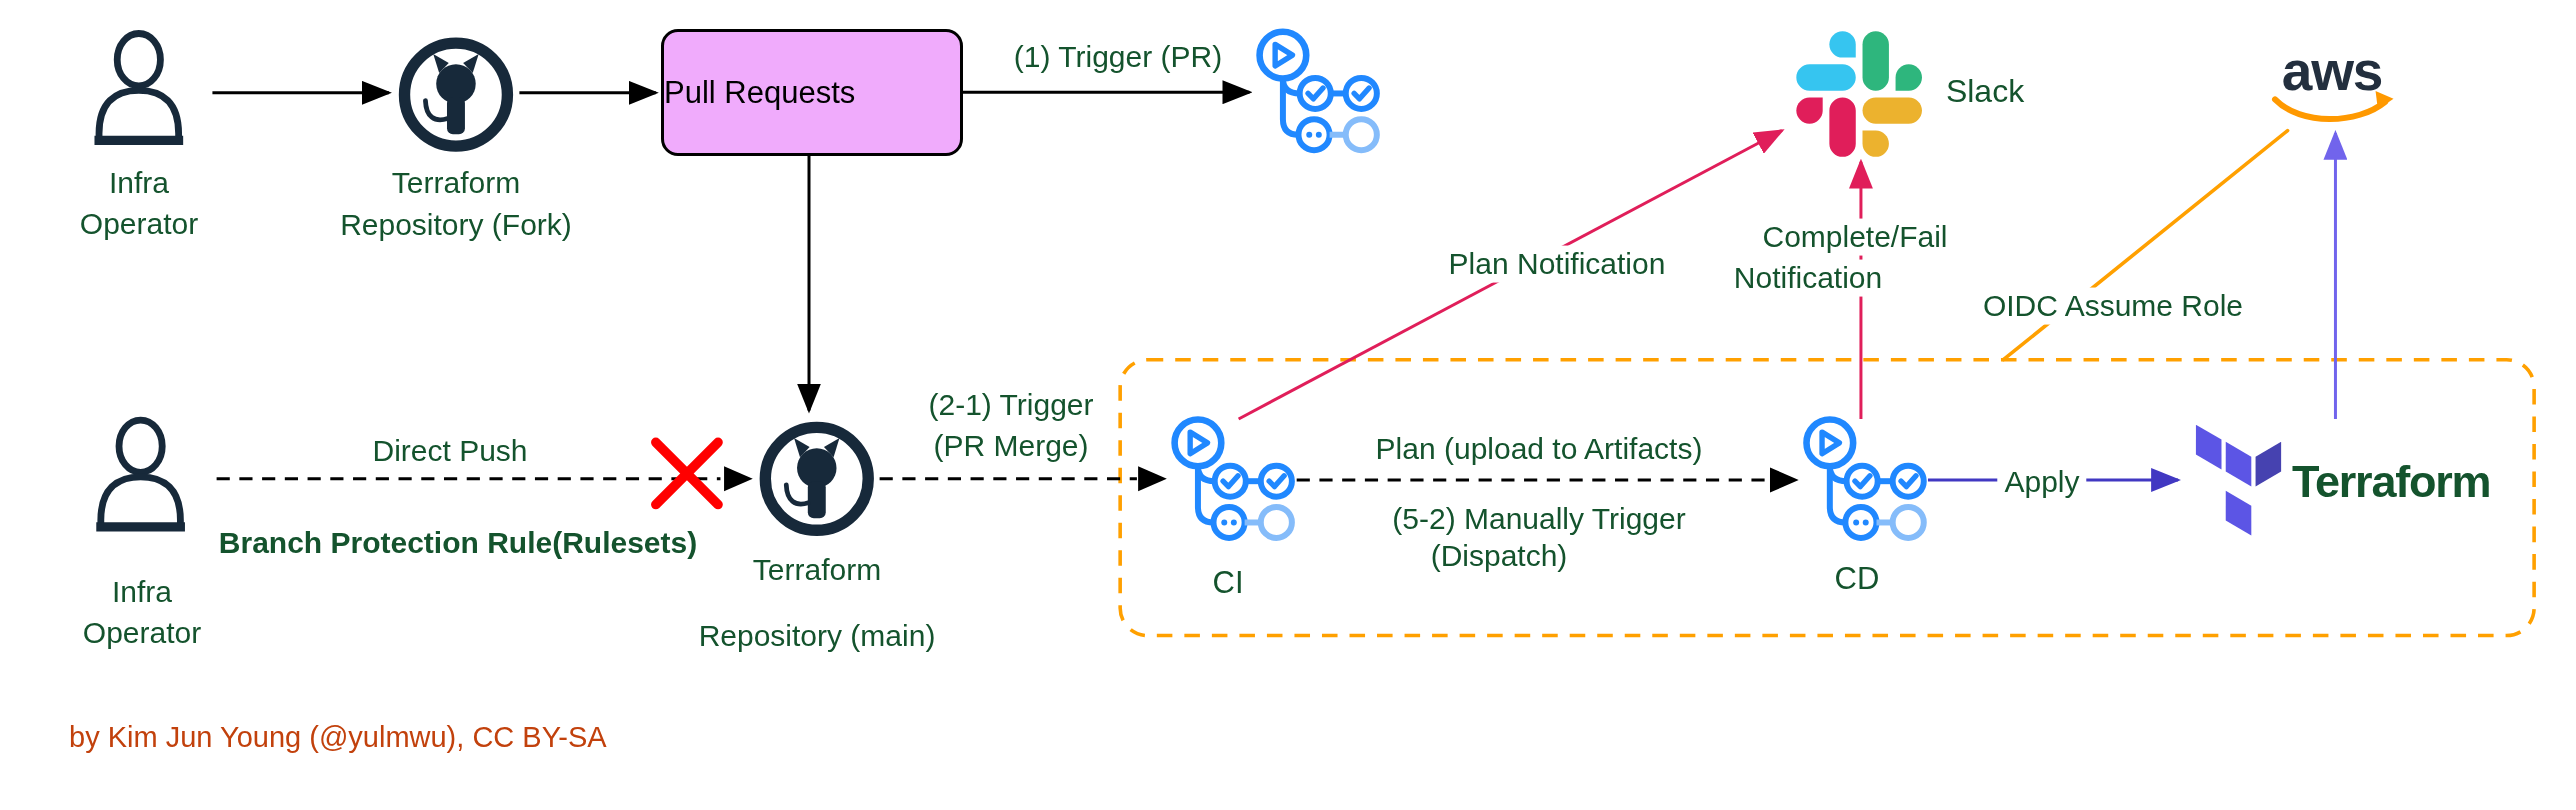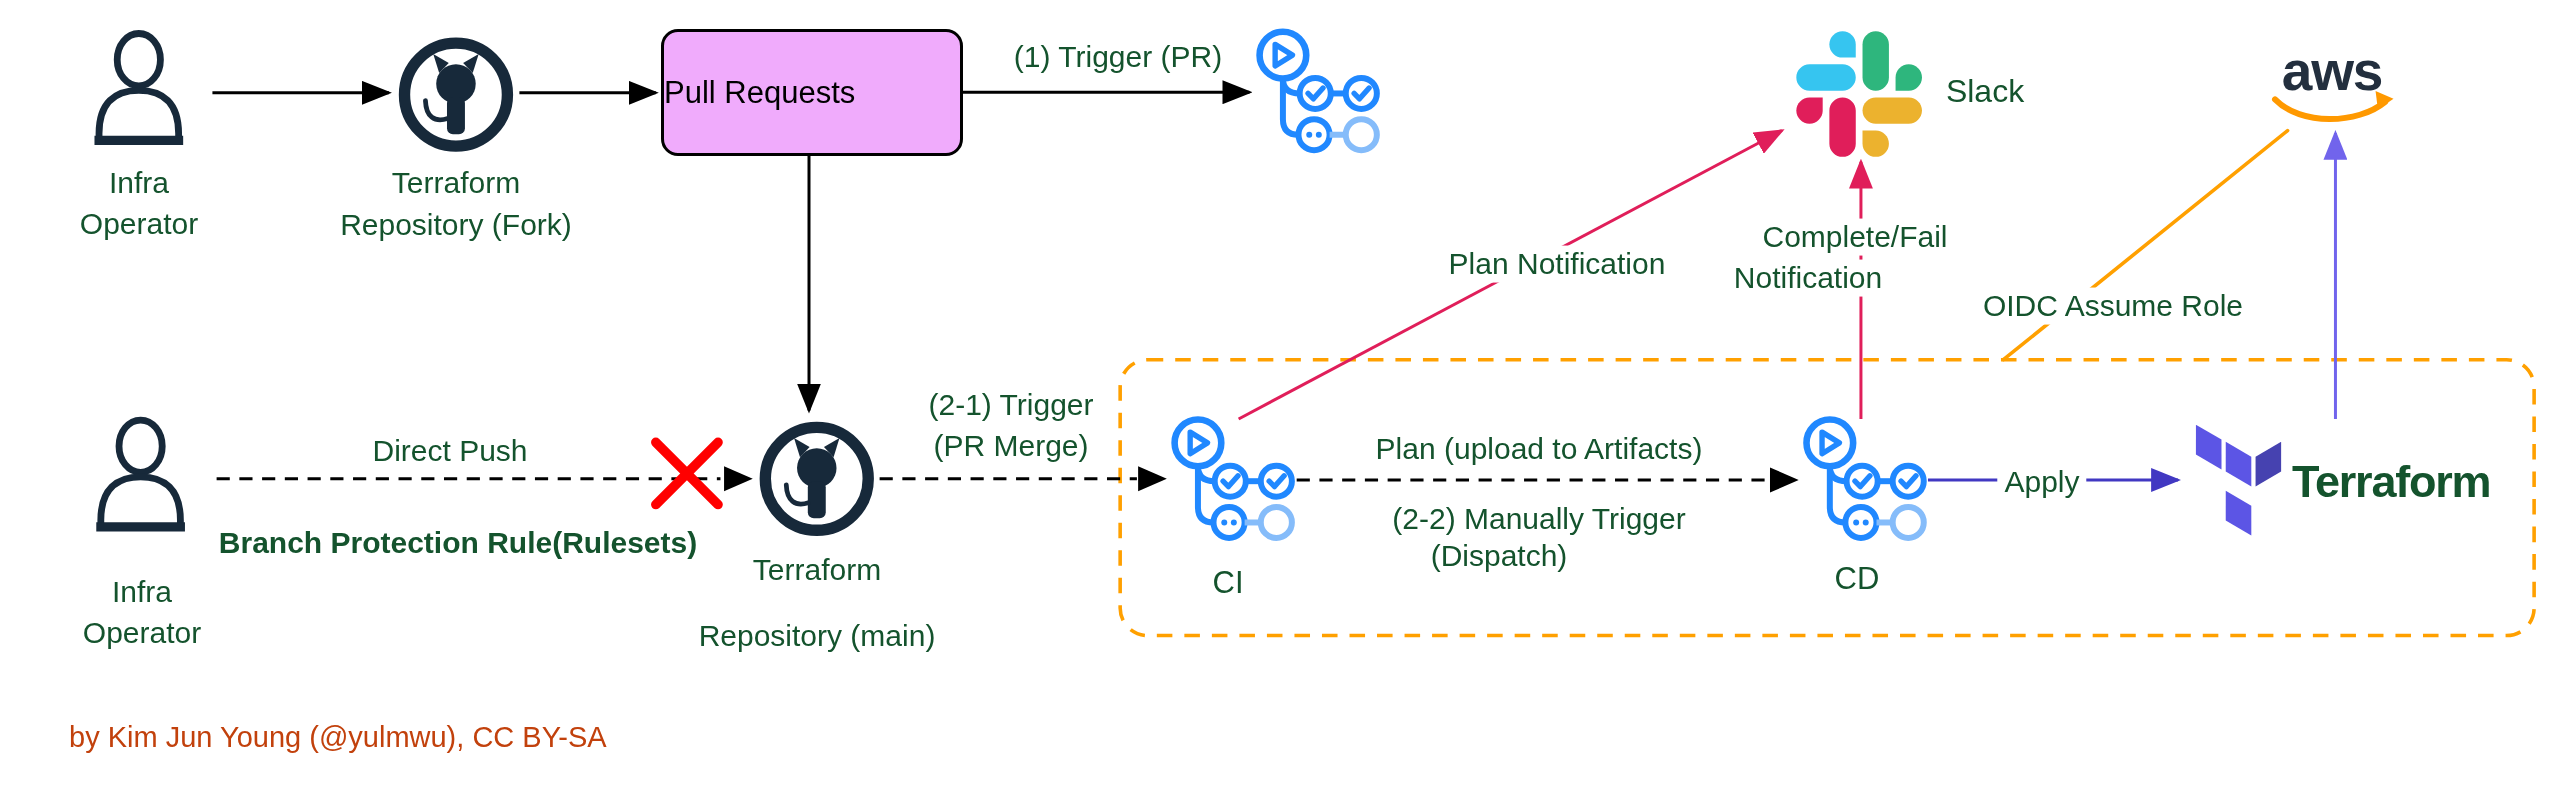--- a/index.html
+++ b/index.html
@@ -229,21 +229,21 @@
   <div class="lbl" style="left:1011px;top:405px;">(2-1) Trigger</div>
   <div class="lbl" style="left:1011px;top:446px;">(PR Merge)</div>
 
   <div class="lbl" style="left:817px;top:570px;">Terraform</div>
   <div class="lbl" style="left:817px;top:612px;margin-top:24px;">Repository (main)</div>
 
   <div class="lbl" style="left:142px;top:592px;">Infra</div>
   <div class="lbl" style="left:142px;top:633px;">Operator</div>
 
   <div class="lbl" style="left:1539px;top:449px;">Plan (upload to Artifacts)</div>
-  <div class="lbl" style="left:1539px;top:519px;">(2-2) Manually Trigger</div>
+  <div class="lbl" style="left:1539px;top:519px;">(5-2) Manually Trigger</div>
   <div class="lbl" style="left:1499px;top:556px;">(Dispatch)</div>
 
   <div class="lbl" style="left:1228px;top:583px;font-size:31px;">CI</div>
   <div class="lbl" style="left:1857px;top:579px;font-size:31px;">CD</div>
 
   <div class="lbl bg" style="left:2042px;top:482px;">Apply</div>
 
   <div class="lbl brand-word left" style="left:2292px;top:482px;font-size:45px;letter-spacing:-1.2px;">Terraform</div>
 
   <div class="footer" style="left:69px;top:737px;">by Kim Jun Young (@yulmwu), CC BY-SA</div>

